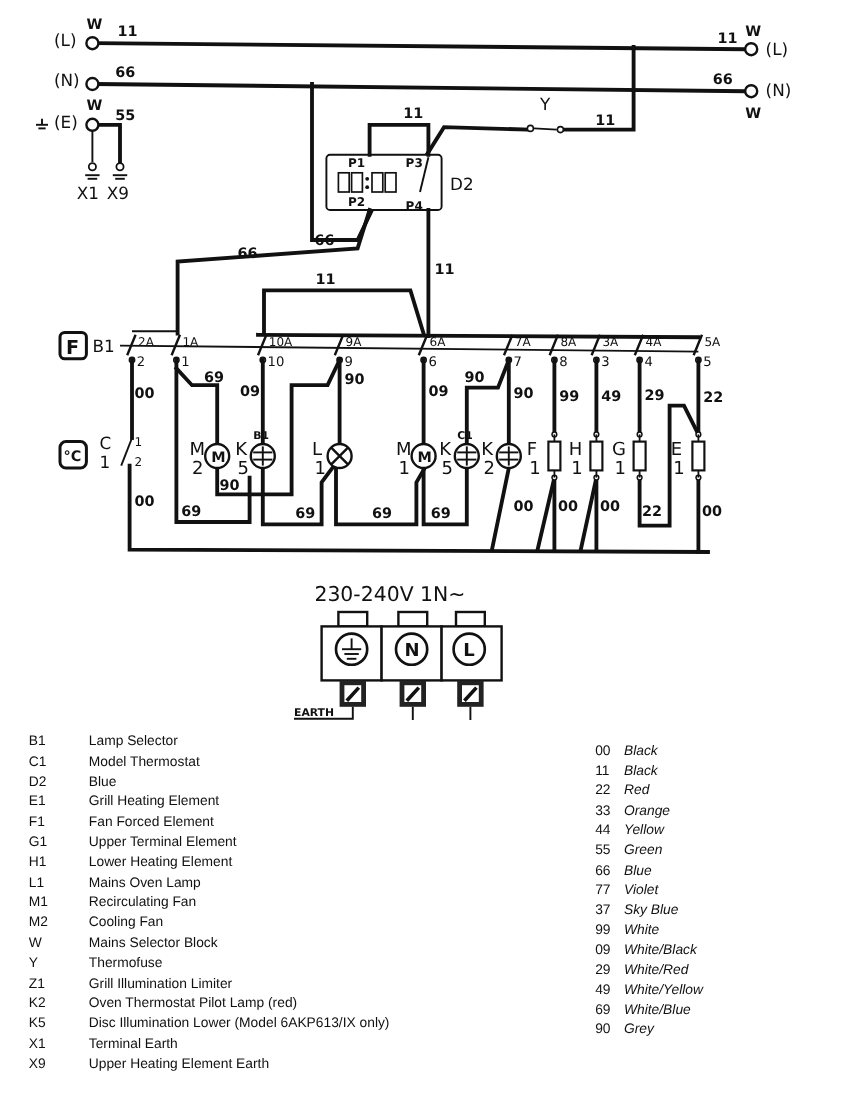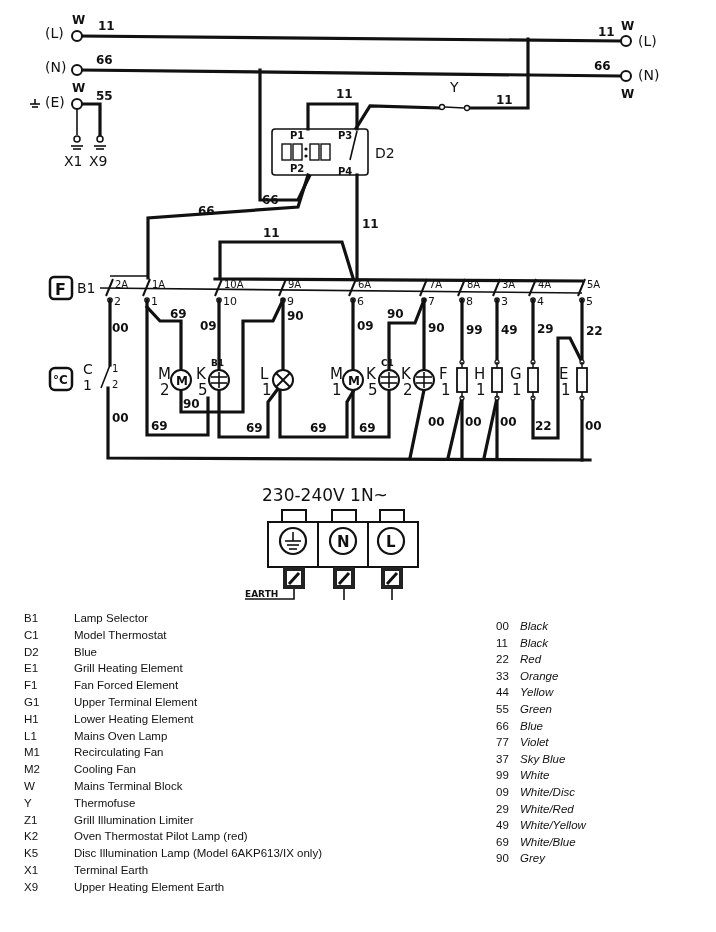--- a/index.html
+++ b/index.html
@@ -408,37 +408,37 @@
     <div class="legend-row" style="top: 134.4px;">
       <span class="code">M1</span>
       <span class="desc">Recirculating Fan</span>
     </div>
     <div class="legend-row" style="top: 151.2px;">
       <span class="code">M2</span>
       <span class="desc">Cooling Fan</span>
     </div>
     <div class="legend-row" style="top: 168px;">
       <span class="code">W</span>
-      <span class="desc">Mains Terminal Block</span>
+      <span class="desc">Mains Selector Block</span>
     </div>
     <div class="legend-row" style="top: 184.8px;">
       <span class="code">Y</span>
       <span class="desc">Thermofuse</span>
     </div>
     <div class="legend-row" style="top: 201.6px;">
       <span class="code">Z1</span>
       <span class="desc">Grill Illumination Limiter</span>
     </div>
     <div class="legend-row" style="top: 218.4px;">
       <span class="code">K2</span>
       <span class="desc">Oven Thermostat Pilot Lamp (red)</span>
     </div>
     <div class="legend-row" style="top: 235.2px;">
       <span class="code">K5</span>
-      <span class="desc">Disc Illumination Lamp (Model 6AKP613/IX only)</span>
+      <span class="desc">Disc Illumination Lower (Model 6AKP613/IX only)</span>
     </div>
     <div class="legend-row" style="top: 252px;">
       <span class="code">X1</span>
       <span class="desc">Terminal Earth</span>
     </div>
     <div class="legend-row" style="top: 268.8px;">
       <span class="code">X9</span>
       <span class="desc">Upper Heating Element Earth</span>
     </div>
   </div>
@@ -478,21 +478,21 @@
     <div class="color-row" style="top: 132.8px;">
       <span class="num">37</span>
       <span class="name">Sky Blue</span>
     </div>
     <div class="color-row" style="top: 149.4px;">
       <span class="num">99</span>
       <span class="name">White</span>
     </div>
     <div class="color-row" style="top: 166px;">
       <span class="num">09</span>
-      <span class="name">White/Disc</span>
+      <span class="name">White/Black</span>
     </div>
     <div class="color-row" style="top: 182.6px;">
       <span class="num">29</span>
       <span class="name">White/Red</span>
     </div>
     <div class="color-row" style="top: 199.2px;">
       <span class="num">49</span>
       <span class="name">White/Yellow</span>
     </div>
     <div class="color-row" style="top: 215.8px;">

